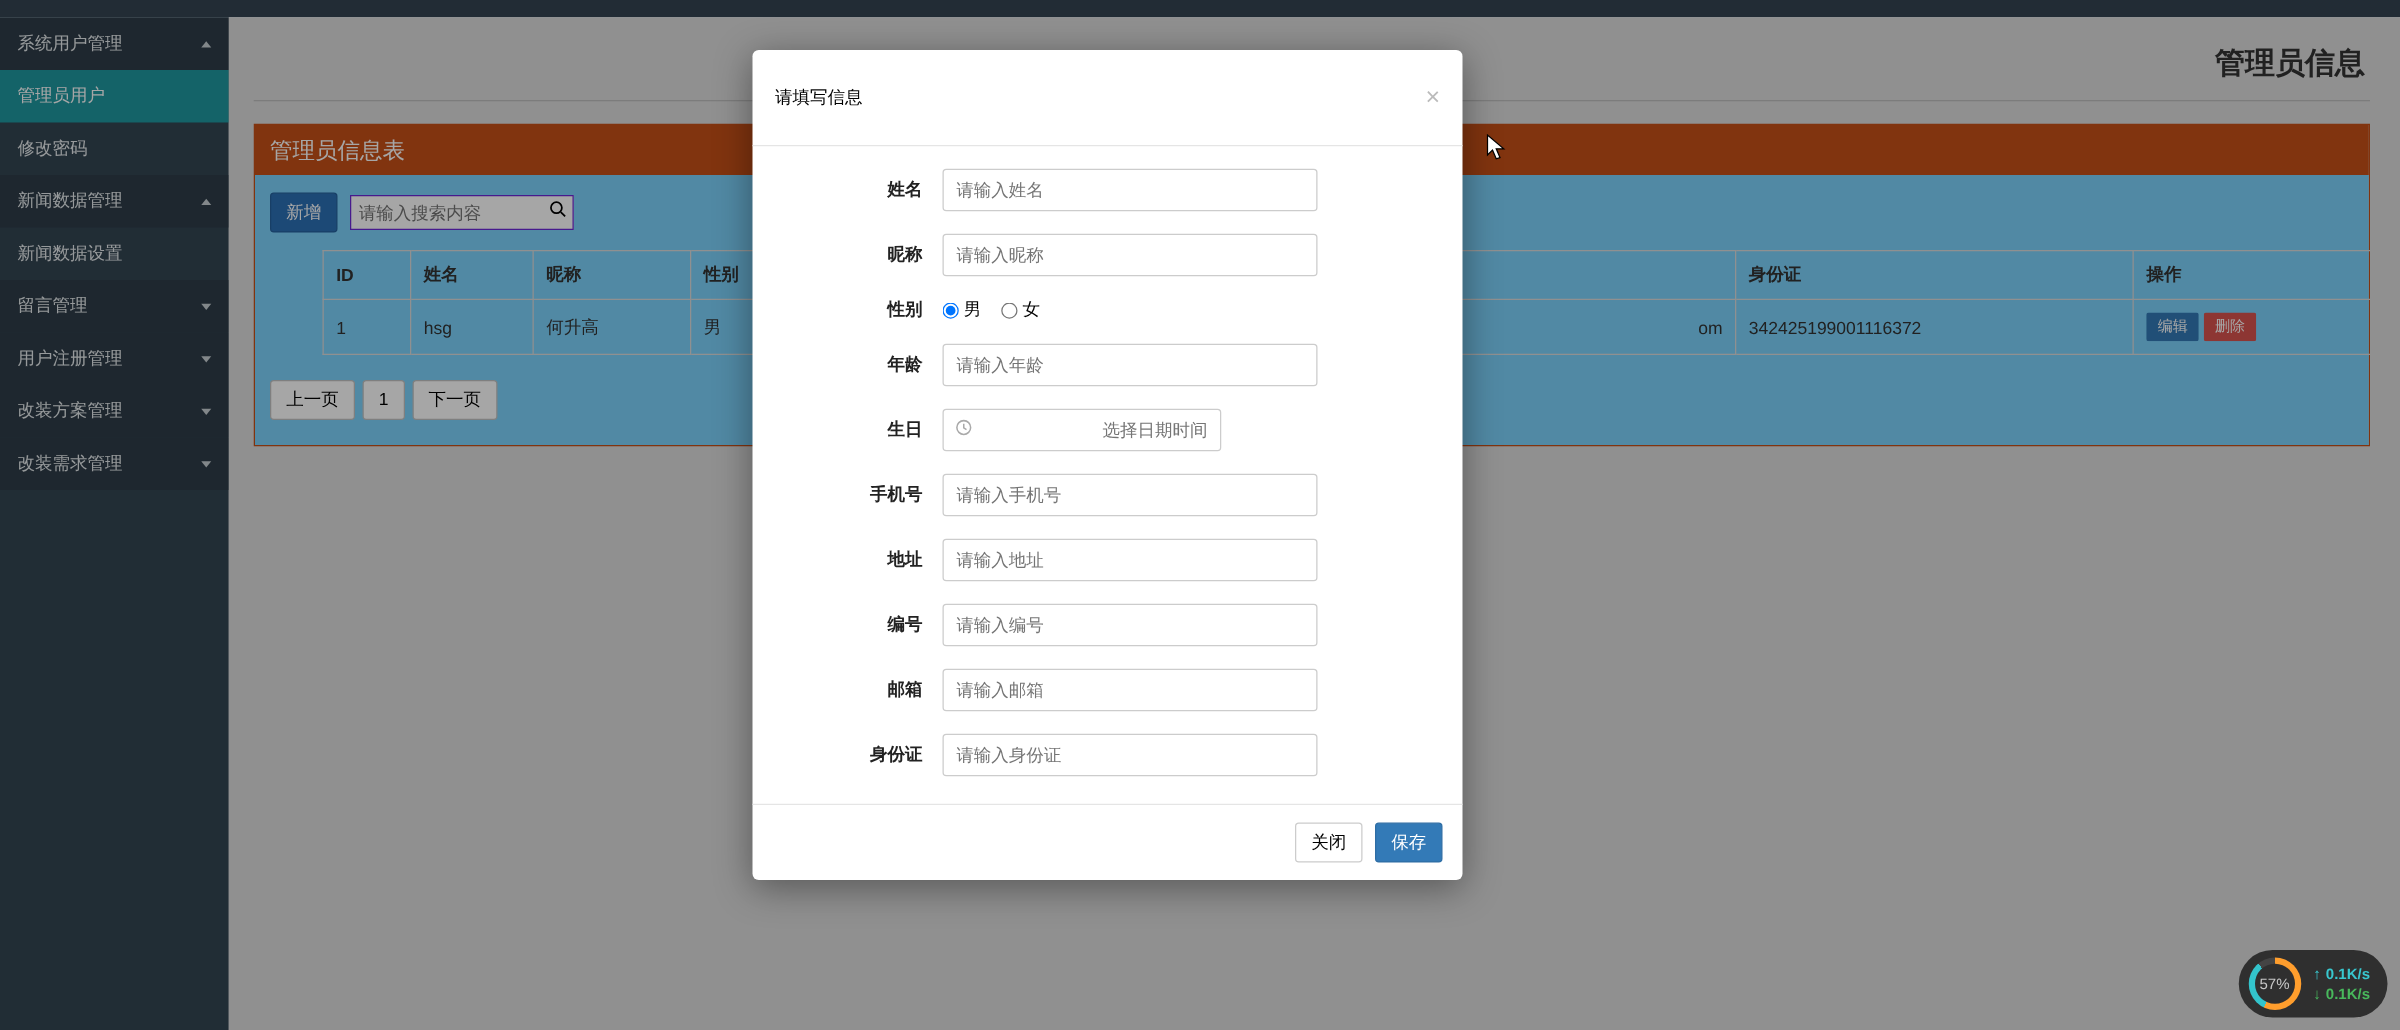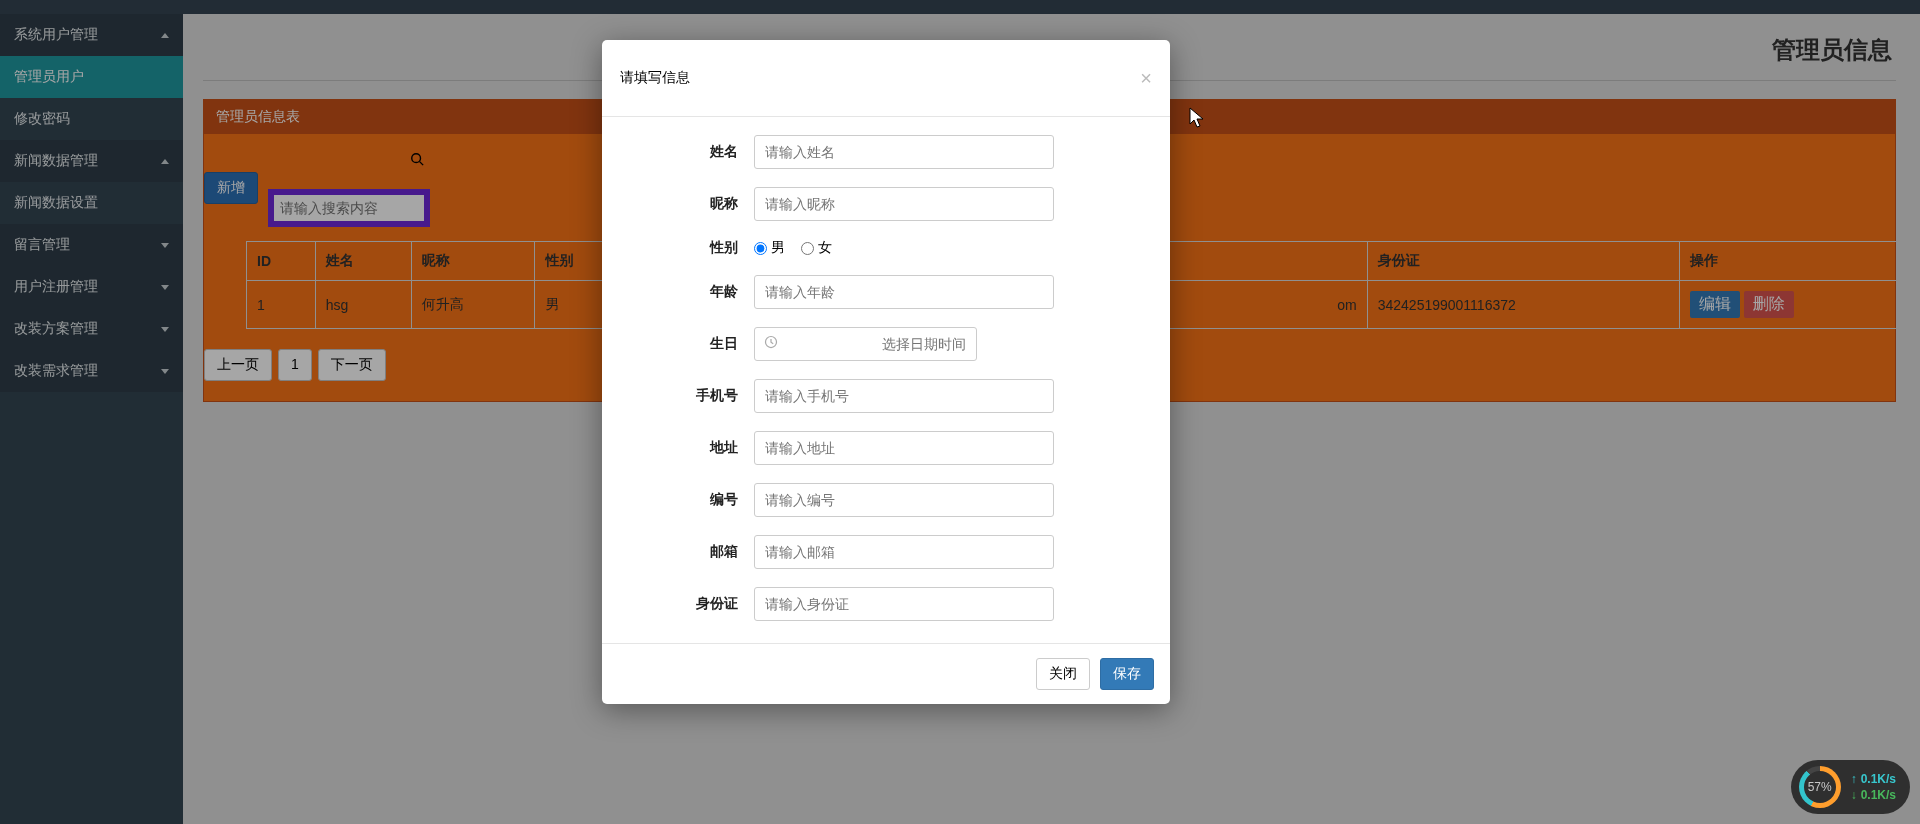--- a/index.html
+++ b/index.html
@@ -69,25 +69,25 @@
   text-align: right;
 }
 .panel {
   margin-top: 18px;
   border: 1px solid #c75018;
 }
 .panel-head {
   background: #c75018;
   color: #fff;
   padding: 8px 12px;
-  font-size: 14px;
+  font-size: 18px;
 }
 .panel-body {
-  background: #f97316;
-  padding: 14px 12px 20px 0;
+  background: #7dd3fc;
+  padding: 14px 12px 20px 12px;
 }
 .toolbar {
   display: flex;
   align-items: center;
   gap: 10px;
 }
 .btn {
   padding: 6px 12px;
   border: 1px solid #ccc;
   border-radius: 3px;
@@ -103,25 +103,24 @@
 .btn-primary-save {
   background: #337ab7;
   border-color: #2e6da4;
   color: #fff;
 }
 .search-wrap {
   position: relative;
   display: inline-block;
 }
 .search-wrap input {
-  width: 162px;
+  width: 179px;
   padding: 5px 26px 5px 6px;
-  border: 6px solid #6d28d9;
-  font-size: 14px;
-  margin-top: 41px;
+  border: 1px solid #6d28d9;
+  font-size: 14px;
 }
 .search-wrap .icon-search {
   position: absolute; right: 6px; top: 4px;
   font-size: 15px; color: #333;
 }
 table.data {
   width: 100%;
   border-collapse: collapse;
   margin-top: 14px;
   margin-left: 42px;
@@ -131,21 +130,21 @@
   padding: 10px 10px;
   text-align: left;
   font-size: 14px;
   color: #333;
 }
 table.data th {
   font-weight: 600;
 }
 .btn-sm {
   padding: 2px 8px;
-  font-size: 16px;
+  font-size: 12px;
   border-radius: 2px;
   color: #fff;
   border: 1px solid transparent;
   cursor: pointer;
 }
 .btn-edit { background: #337ab7; }
 .btn-del { background: #d9534f; }
 .pager { margin-top: 20px; display:flex; gap:6px; }
 .pager span {
   display:inline-block;

